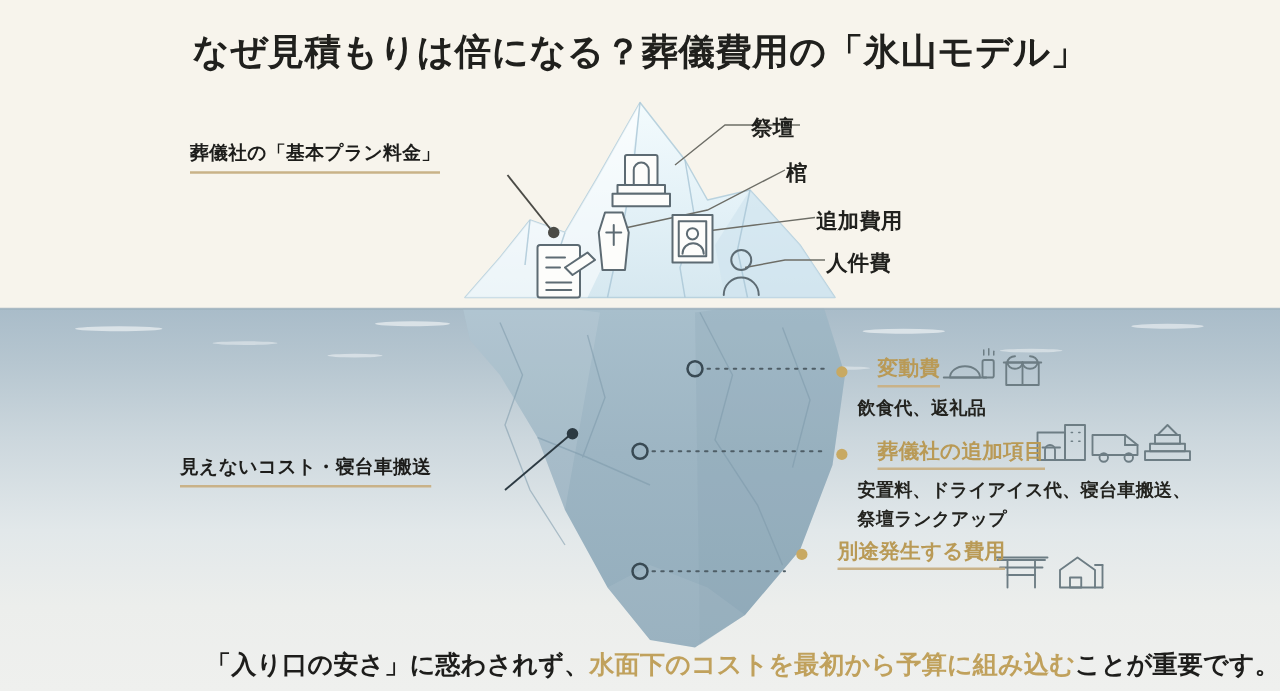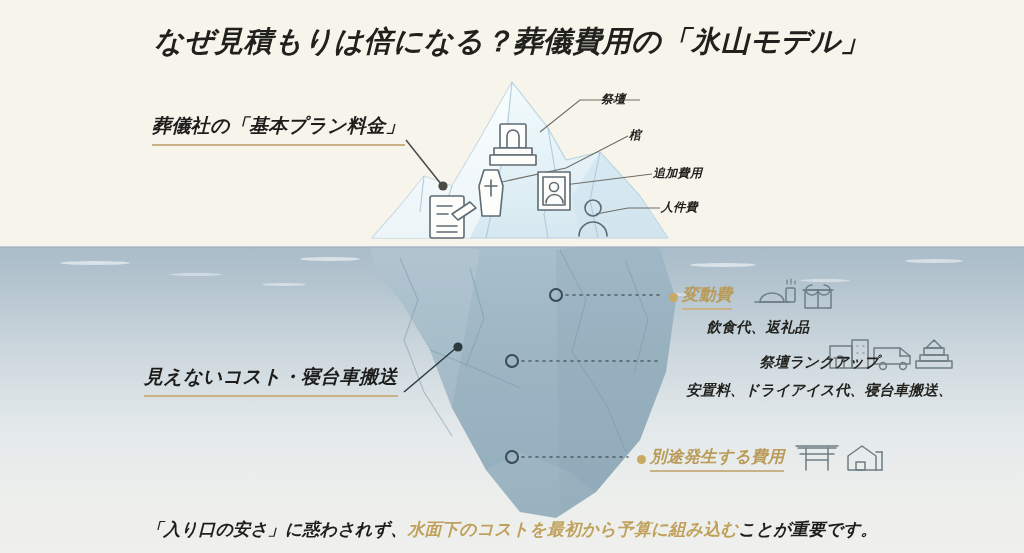--- a/index.html
+++ b/index.html
@@ -3,67 +3,67 @@
 <meta charset="utf-8">
 <title>funeral-iceberg-model</title>
 <style>
   html,body{margin:0;padding:0;}
   body{
     width:1024px;height:553px;overflow:hidden;
     background:#f7f4ec;
     font-family:"Liberation Sans","DejaVu Sans",sans-serif;
     position:relative;
   }
-  #stage{position:absolute;inset:0;width:836px;height:553px;font-style:italic;}
+  #stage{position:absolute;inset:0;width:836px;height:553px;}
 
   
   .water{
     position:absolute;left:0;top:247px;width:1024px;height:306px;
     background:linear-gradient(180deg,#a9bcc9 0%,#b6c6d0 14%,#ccd7dd 34%,#e2e8ea 58%,#eceeec 78%,#eff0ee 100%);
   }
   .ripple{position:absolute;border-radius:50%;background:#ffffff;opacity:.55;}
 
   
   .title{
     position:absolute;left:0;top:22px;width:1024px;text-align:center;
     font-size:29px;font-weight:bold;color:#20201d;letter-spacing:.5px;
     white-space:nowrap;
   }
 
   
   .lbl-box{position:absolute;}
   .lbl-text{
-    font-size:19px;font-weight:bold;color:#1d1d1b;white-space:nowrap;
+    font-size:15px;font-weight:bold;color:#1d1d1b;white-space:nowrap;
     letter-spacing:.3px;padding-bottom:5px;
   }
   .lbl-rule{height:2px;background:#c9b288;width:100%;}
 
   .tip-label{
-    position:absolute;font-size:12px;font-weight:bold;color:#20201d;
+    position:absolute;font-size:17px;font-weight:bold;color:#20201d;
     white-space:nowrap;letter-spacing:.3px;
   }
 
   
   .ucard{position:absolute;}
-  .uhead{display:flex;align-items:center;gap:4px;}
+  .uhead{display:flex;align-items:center;gap:24px;}
   .udot{width:9px;height:9px;border-radius:50%;background:#c8a962;flex:0 0 auto;}
   .uttl{
     font-size:16.5px;font-weight:bold;color:#b99a56;white-space:nowrap;
     letter-spacing:.2px;border-bottom:2px solid #c9b288;padding-bottom:2px;
   }
   .uicons{display:flex;align-items:flex-end;gap:9px;margin-left:4px;padding-bottom:2px;}
   .ubody{
     margin-top:7px;margin-left:17px;font-size:14.5px;font-weight:bold;
-    color:#23231f;line-height:1.45;letter-spacing:.2px;white-space:nowrap;text-align:center;
+    color:#23231f;line-height:1.45;letter-spacing:.2px;white-space:nowrap;
   }
 
   
   .footer{
-    position:absolute;left:0;top:518px;width:1024px;text-align:center;
-    font-size:17px;font-weight:bold;color:#1d1d1b;letter-spacing:.2px;white-space:nowrap;
+    position:absolute;left:0;top:518px;width:1024px;text-align:right;
+    font-size:20px;font-weight:bold;color:#1d1d1b;letter-spacing:.2px;white-space:nowrap;
   }
   .footer .hl{color:#c0a15c;}
 
   svg{display:block;overflow:visible;}
 </style>
 </head>
 <body>
 
 <div id="stage">
 
@@ -281,25 +281,30 @@
   <div class="ucard" style="left:669px;top:284px;">
     <div class="uhead">
       <span class="udot"></span>
       <span class="uttl">変動費</span>
       <span class="uicons" style="width:90px;"></span>
     </div>
     <div class="ubody">飲食代、返礼品</div>
   </div>
 
   <div class="ucard" style="left:669px;top:350px;">
+    <div class="uhead">
+      <span class="udot"></span>
+      <span class="uttl">葬儀社の追加項目</span>
+      <span class="uicons" style="width:130px;"></span>
+    </div>
+    <div class="ubody">安置料、ドライアイス代、寝台車搬送、</div>
     <div class="ubody" style="margin-top:2px;">祭壇ランクアップ</div>
-    <div class="ubody">安置料、ドライアイス代、寝台車搬送、</div>
-  </div>
-
-  <div class="ucard" style="left:637px;top:446px;">
+  </div>
+
+  <div class="ucard" style="left:637px;top:430px;">
     <div class="uhead">
       <span class="udot"></span>
       <span class="uttl">別途発生する費用</span>
       <span class="uicons" style="width:100px;"></span>
     </div>
   </div>
 
   <div class="footer">
     <span>「入り口の安さ」に惑わされず、</span><span class="hl">水面下のコストを最初から予算に組み込む</span><span>ことが重要です。</span>
   </div>

